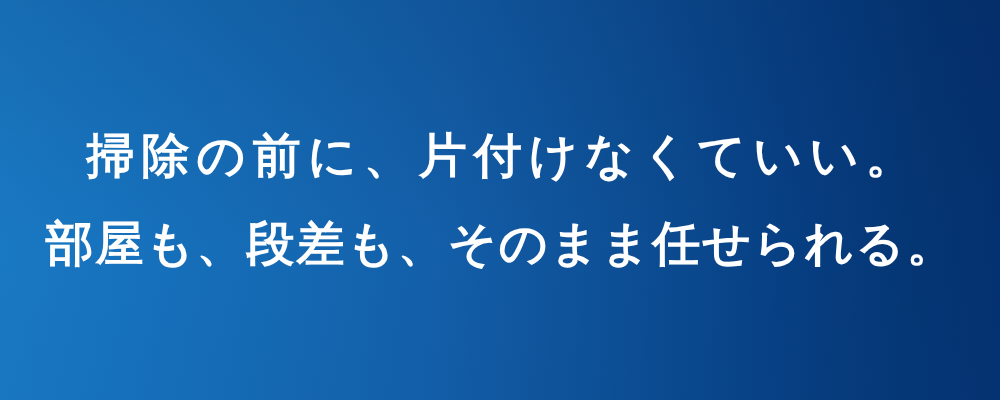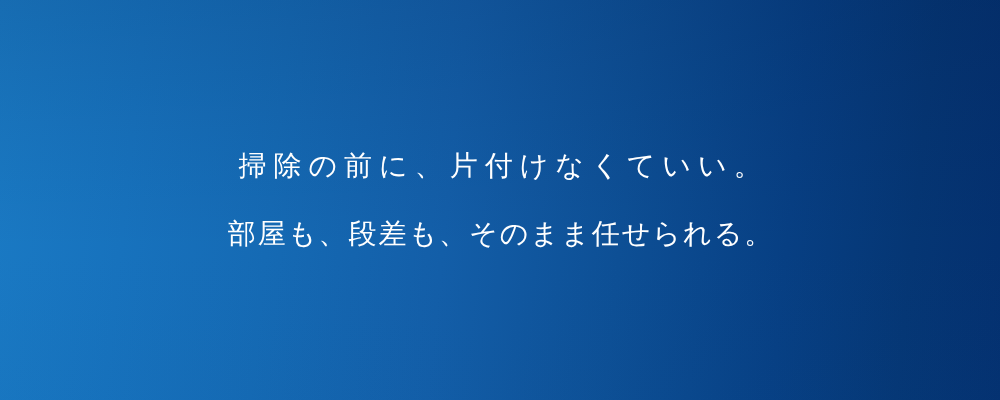--- a/index.html
+++ b/index.html
@@ -58,22 +58,22 @@
     z-index: 2;
     text-align: center;
     color: #ffffff;
     user-select: none;
   }
 
   .headline-line {
     display: block;
     white-space: nowrap;
     color: #ffffff;
-    font-weight: 400;
-    font-size: 28px;
+    font-weight: 700;
+    font-size: 48px;
     line-height: 1;
     text-rendering: geometricPrecision;
   }
 
   
   .line-1 {
     letter-spacing: 7px;
     
     text-indent: 7px;
     margin-bottom: 40px;

